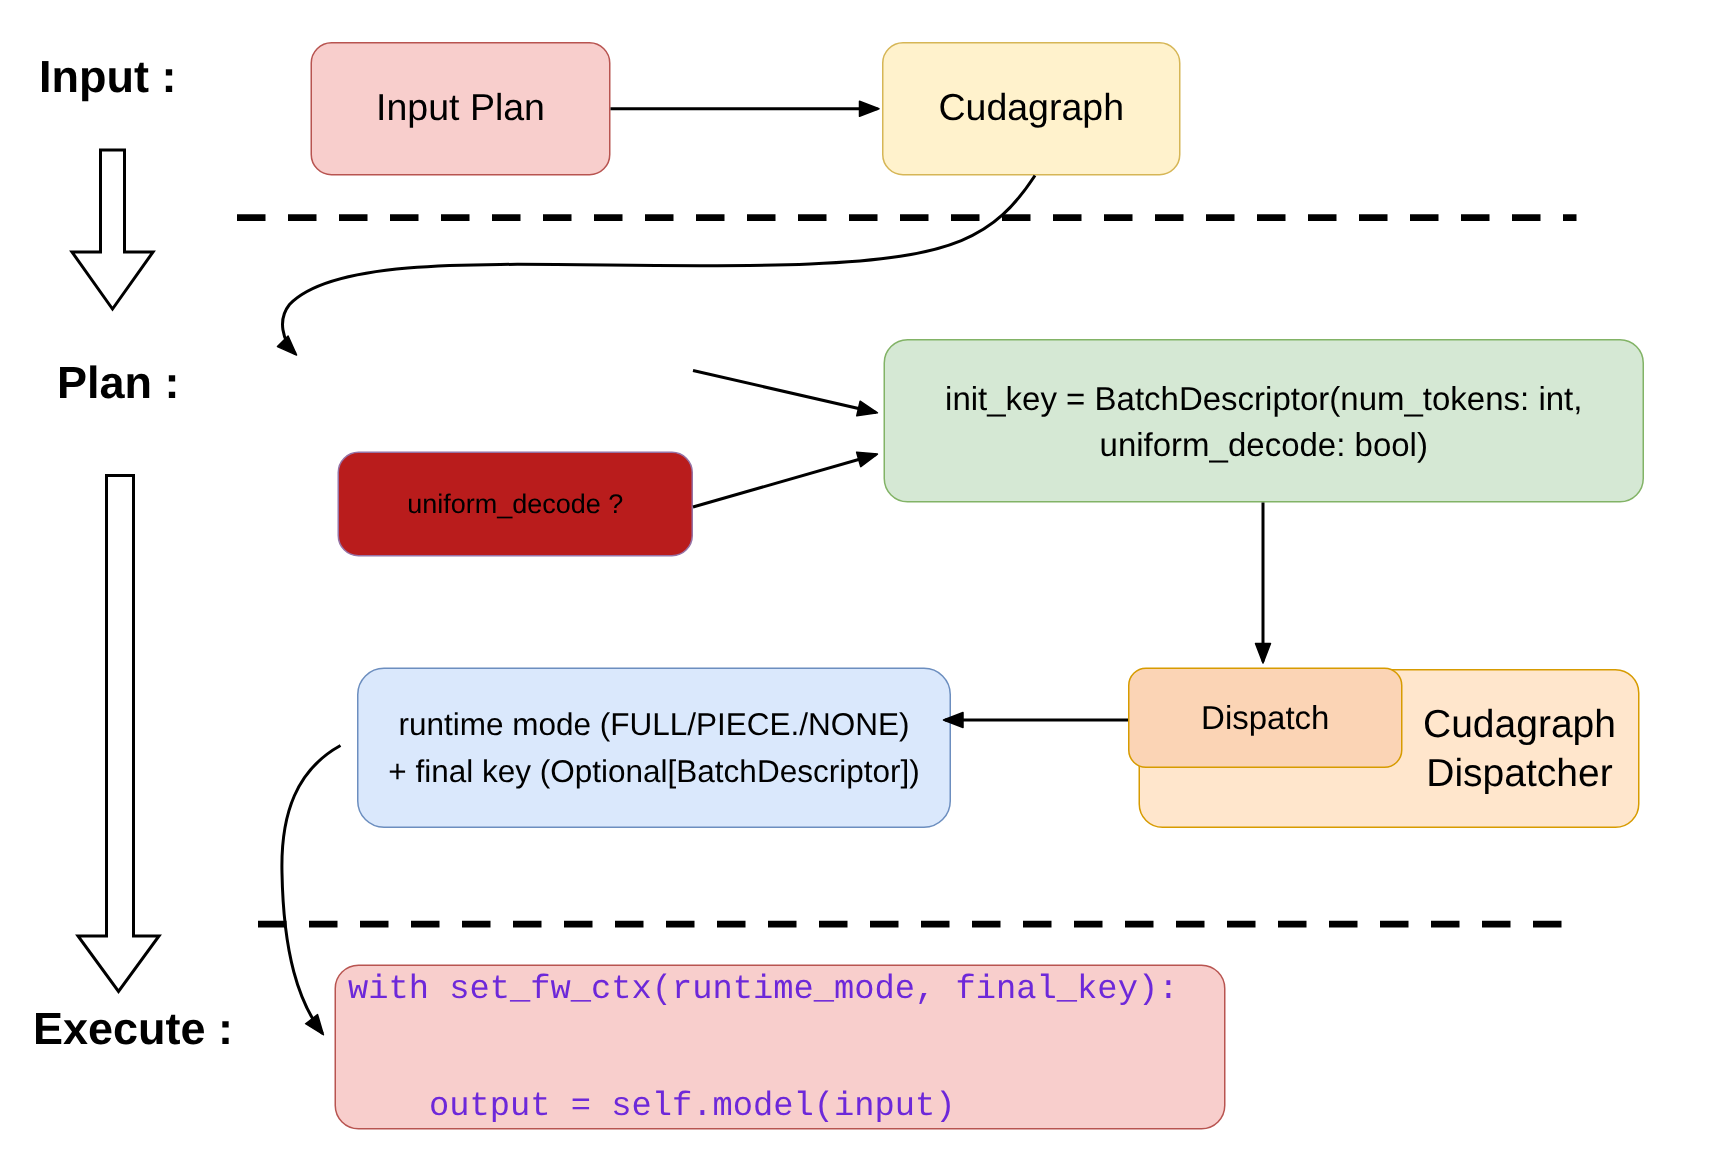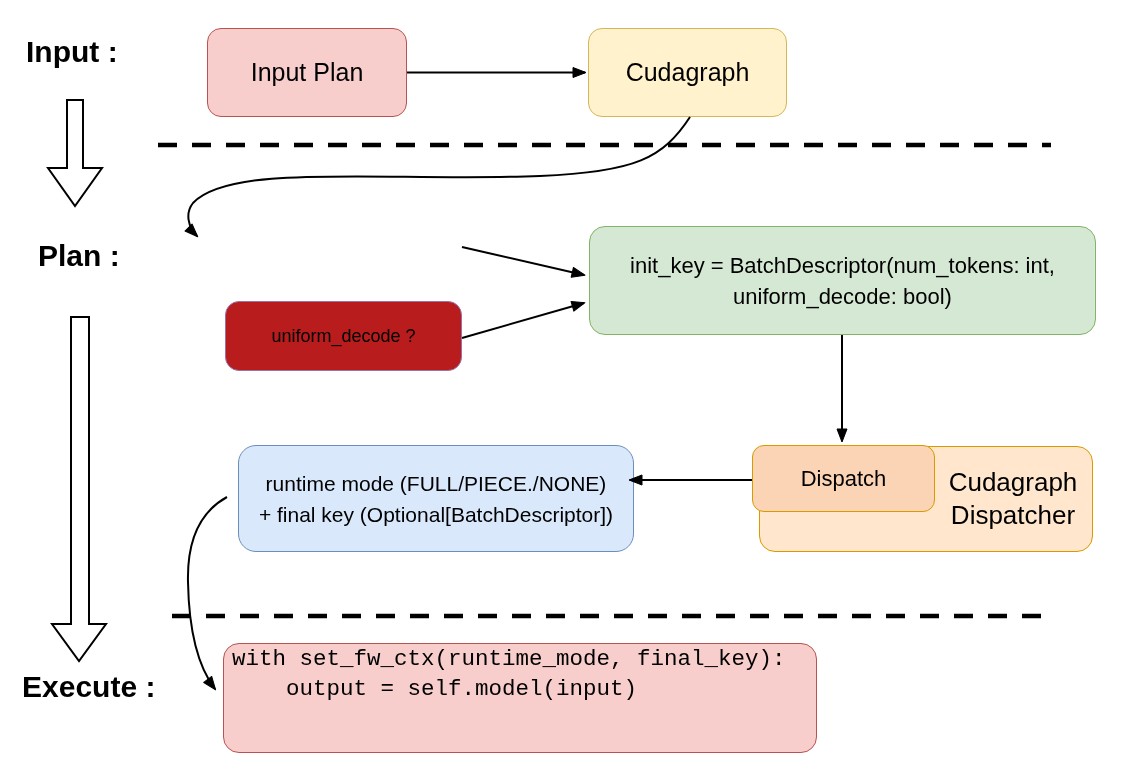--- a/index.html
+++ b/index.html
@@ -27,22 +27,22 @@
   #n-cudagraph{left:759px;top:446px;width:334px;height:106px;background:#ffe6cc;border-color:#d79b00;border-radius:16px;}
   #n-cudagraph .side-text{
     position:absolute;right:0;top:0;width:158px;height:100%;
     display:flex;flex-direction:column;align-items:center;justify-content:center;
     font-size:26px;line-height:33px;
   }
   #n-dispatch{left:752px;top:445px;width:183px;height:67px;background:#fbd4b5;border-color:#d79b00;border-radius:12px;font-size:22px;}
   #n-runtime{left:238px;top:445px;width:396px;height:107px;background:#dae8fc;border-color:#6c8ebf;border-radius:18px;font-size:21px;line-height:31px;flex-direction:column;}
   #n-exec-code{
     left:223px;top:643px;width:594px;height:110px;background:#f8cecc;border-color:#b85450;border-radius:16px;
-    font-family:"Liberation Mono",monospace;font-size:22.5px;line-height:30px;color:#000000;
-    flex-direction:column;align-items:flex-start;justify-content:flex-start;text-align:left;padding-left:8px;
+    font-family:"Liberation Mono",monospace;font-size:22.5px;line-height:30px;color:#6d28d9;
+    flex-direction:column;align-items:flex-start;justify-content:space-between;text-align:left;padding-left:8px;
   }
   #n-exec-code .code-line{white-space:pre;}
 
   svg.layer{position:absolute;left:0;top:0;pointer-events:none;}
 </style>
 </head>
 <body>
 
 <div class="canvas">
 

